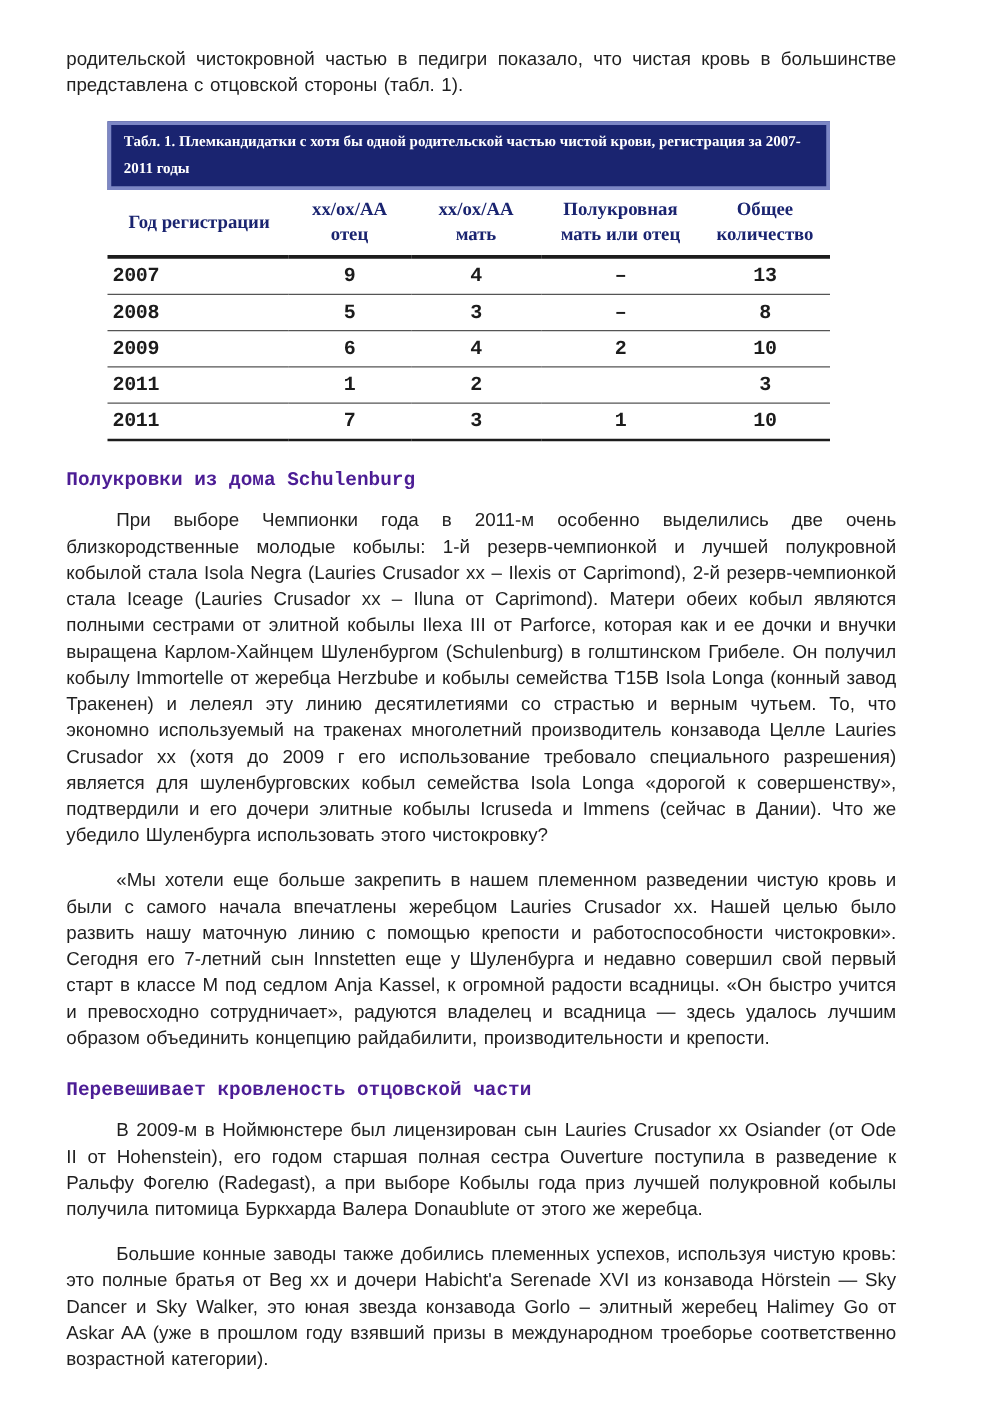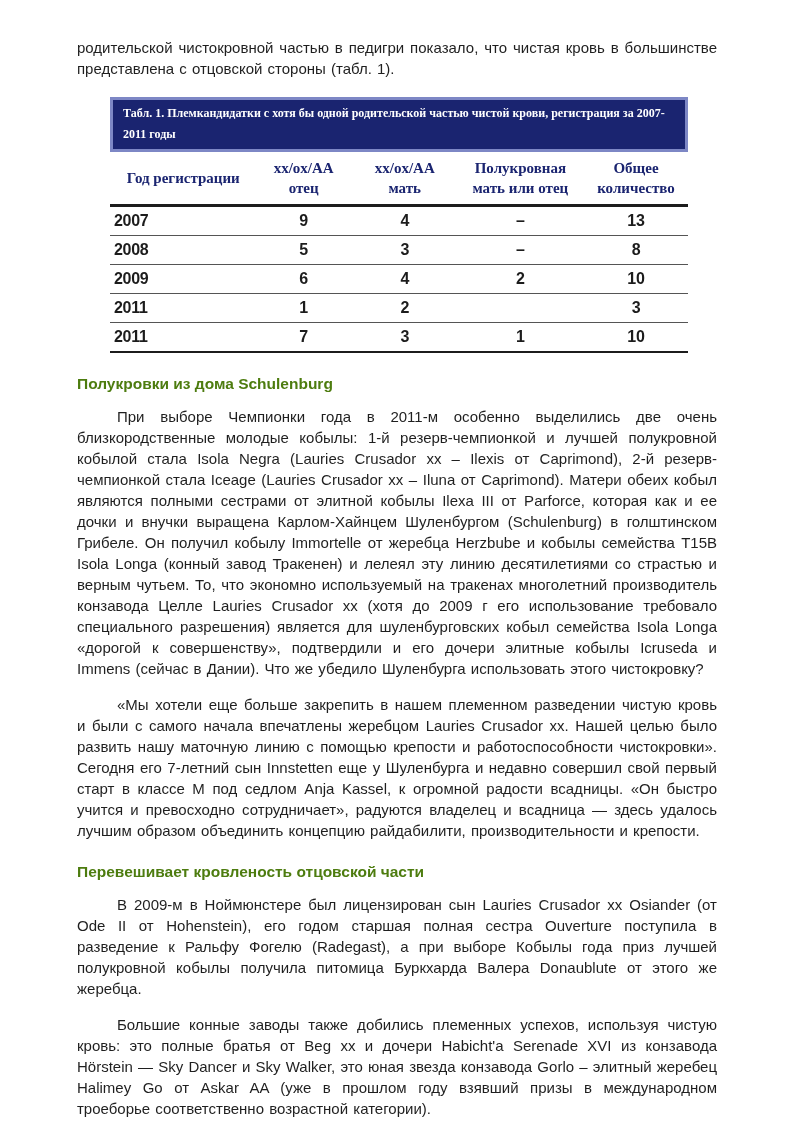--- a/index.html
+++ b/index.html
@@ -1,21 +1,21 @@
 <!DOCTYPE html>
 <html lang="ru" style="--navy: #1a2470; --ltblue: #7d87c5;"><head>
 <meta charset="utf-8">
 <style>
   html,body { margin:0; padding:0; background:#ffffff; }
   .page {
     position:relative;
     width:794px; height:1123px;
     box-sizing:border-box;
     background:#ffffff;
-    padding:37px 77px 0 77px;
+    padding:37px 77px 0 53px;
     font-family:"Liberation Sans", sans-serif;
     overflow:hidden;
   }
   .body-text {
     font-size:15px;
     line-height:21px;
     text-align:justify;
     color:#1f1f1f;
     margin:0 0 15px 0;
     word-spacing:1px;
@@ -50,40 +50,40 @@
     font-size:15px;
     line-height:20px;
     padding:5px 2px 6px 2px;
     border-bottom:3px solid #1c1c1c;
     text-align:center;
     vertical-align:middle;
   }
   table.data-table th .hl { display:block; }
   table.data-table th.c1 { text-align:center; padding-left:4px; }
   table.data-table td {
-    font-family:Liberation Sans, sans-serif;
+    font-family:Liberation Mono, monospace;
     font-weight:bold;
     font-size:16px;
     letter-spacing:-0.3px;
     color:#1c1c1c;
     text-align:center;
     padding:3px 2px 4px 2px;
     border-bottom:1px solid #555555;
     height:21px;
   }
   table.data-table td.c1 { text-align:left; padding-left:4px; }
   table.data-table tbody tr:last-child td { border-bottom:2px solid #1c1c1c; }
   col.w1 { width:25%; } col.w2 { width:17%; } col.w3 { width:18%; }
   col.w4 { width:22%; } col.w5 { width:18%; }
 
   h2.section-heading {
-    font-family:Liberation Sans, sans-serif;
+    font-family:Liberation Mono, monospace;
     font-size:15.5px;
     font-weight:bold;
-    color:#4d7c0f;
+    color:#4c1d95;
     margin:22px 0 13px 0;
   }
 </style>
 </head>
 <body>
 
 <div class="page">
 
   <p class="body-text intro">родительской чистокровной частью в педигри показало, что чистая кровь в большинстве представлена с отцовской стороны (табл. 1).</p>
 

